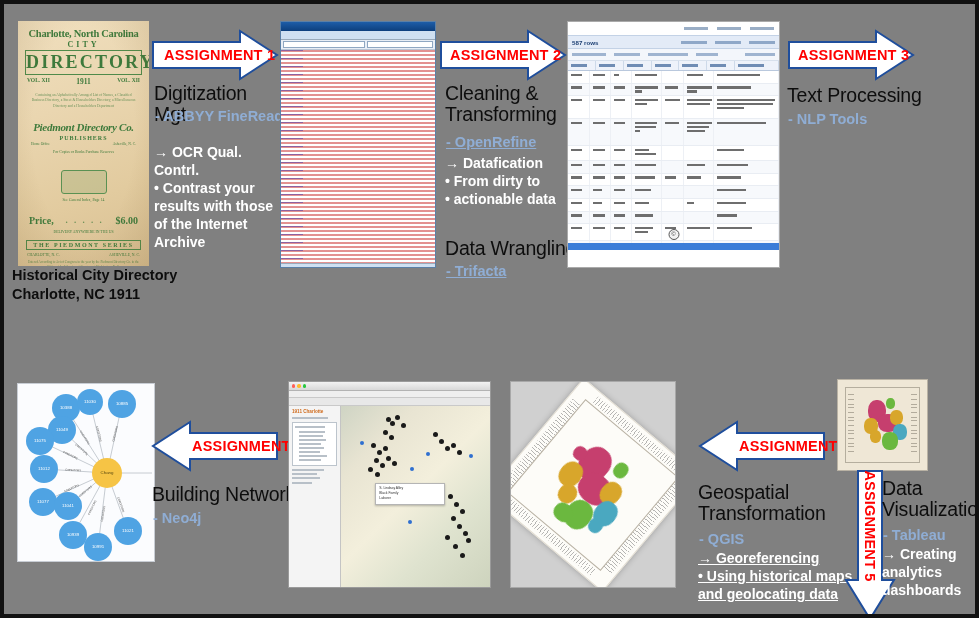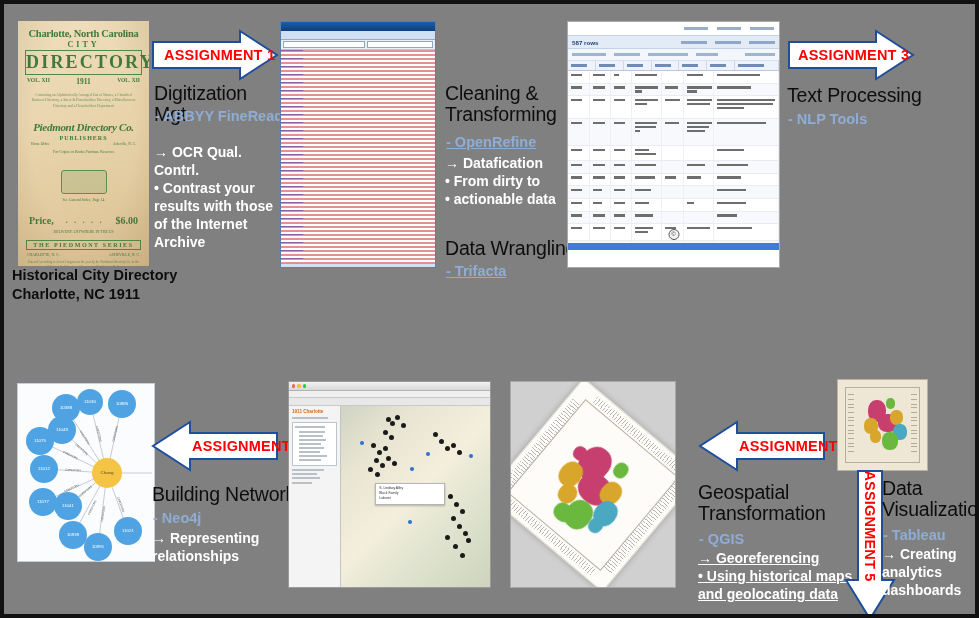--- a/index.html
+++ b/index.html
@@ -253,20 +253,26 @@
     <div class="ocr-chrome"></div>
     <div class="ocr-tabs"></div>
     <div class="ocr-bar">
       <span class="ocr-urlbox"></span>
       <span class="ocr-urlbox" style="flex:.8;"></span>
     </div>
     <div class="ocr-body" style="height:213px;"></div>
     <div class="ocr-status"></div>
   </div>
 
+  <div class="arrowwrap" style="left:436px;top:26px;">
+    <svg width="126" height="50" viewBox="0 0 126 50">
+      <path d="M1,12 L88,12 L88,1 L125,25 L88,49 L88,38 L1,38 Z" fill="#ffffff" stroke="#1f4e9c" stroke-width="2"></path>
+    </svg>
+    <div class="arrowlabel" style="left:10px;top:17px;">ASSIGNMENT 2</div>
+  </div>
 
   <div class="blk title" style="left:441px;top:79px;width:120px;">Cleaning &amp;
 Transforming</div>
   <div class="blk tool ul" style="left:442px;top:130px;">- OpenRefine</div>
   <div class="blk bullets" style="left:441px;top:150px;width:130px;">→   Datafication
 • From dirty to
 •  actionable data</div>
 
   <div class="blk title" style="left:441px;top:234px;width:150px;">Data Wrangling</div>
   <div class="blk tool ul" style="left:442px;top:259px;">- Trifacta</div>
@@ -634,22 +640,20 @@
 
   <div class="arrowwrap" style="left:148px;top:417px;">
     <svg width="126" height="50" viewBox="0 0 126 50">
       <path d="M125,12 L38,12 L38,1 L1,25 L38,49 L38,38 L125,38 Z" fill="#ffffff" stroke="#1f4e9c" stroke-width="2"></path>
     </svg>
     <div class="arrowlabel" style="left:40px;top:17px;">ASSIGNMENT 6</div>
   </div>
 
   <div class="blk title" style="left:148px;top:480px;width:160px;">Building Networks</div>
   <div class="blk tool" style="left:149px;top:506px;">-      Neo4j</div>
-  <div class="blk bullets" style="left:148px;top:525px;width:160px;">→  Representing
-        relationships</div>
 
   <div class="pic qgis" style="left:284px;top:377px;width:201px;height:205px;">
     <div class="q-bar">
       <span class="q-dot" style="background:#ff5f57;"></span>
       <span class="q-dot" style="background:#febc2e;"></span>
       <span class="q-dot" style="background:#28c840;"></span>
     </div>
     <div class="q-menu"></div>
     <div class="q-tool"></div>
     <div class="q-main">

